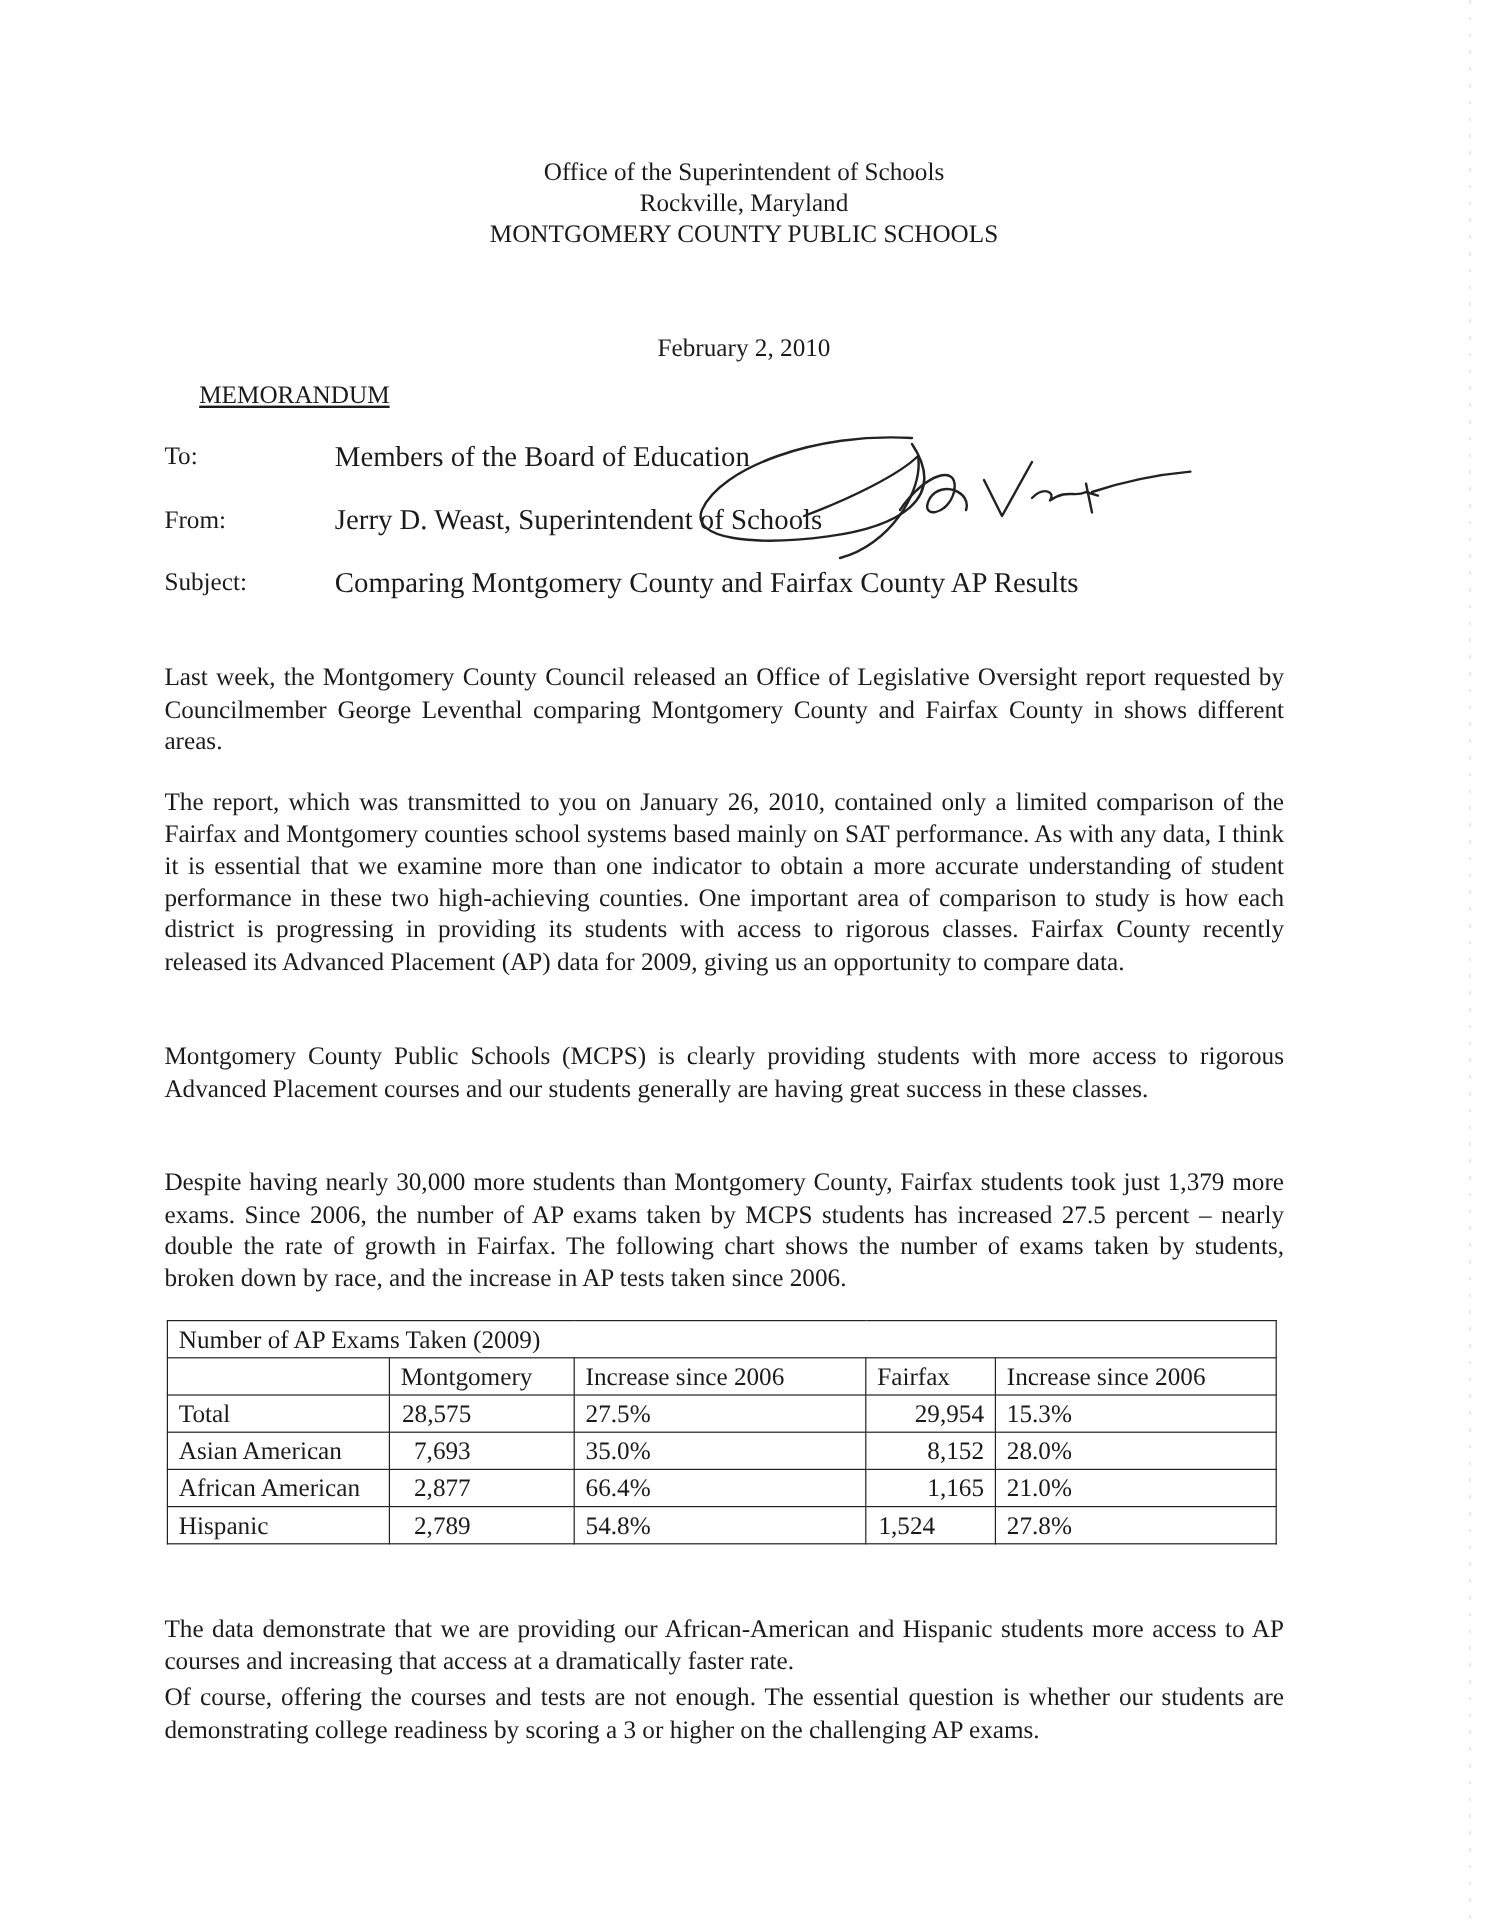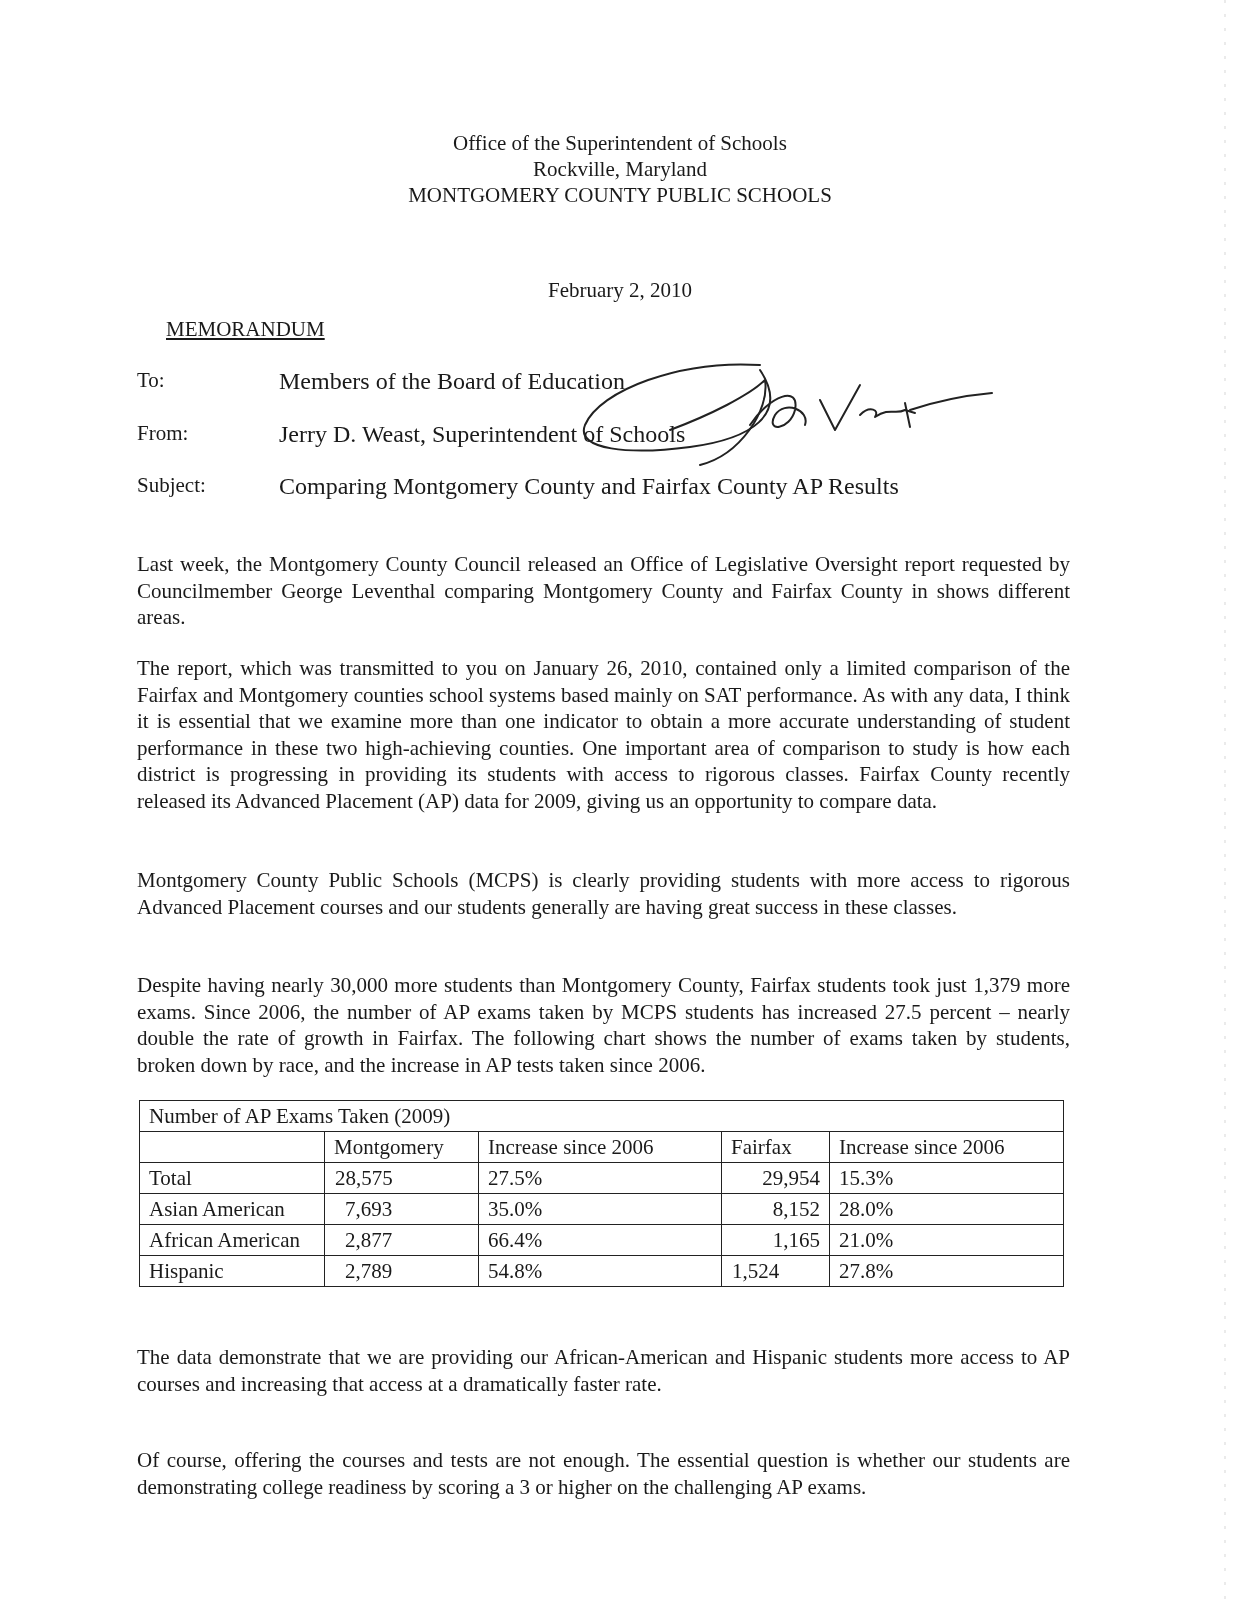--- a/index.html
+++ b/index.html
@@ -100,16 +100,16 @@
       <td>Hispanic</td>
       <td class="num" style="padding-left:20px">2,789</td>
       <td>54.8%</td>
       <td class="num" style="">1,524</td>
       <td>27.8%</td>
     </tr>
   </tbody>
     </table>
 
   <p class="para" style="top:1344px">The data demonstrate that we are providing our African-American and Hispanic students more access to AP courses and increasing that access at a dramatically faster rate.</p>
-  <p class="para" style="top:1447px">Of course, offering the courses and tests are not enough. The essential question is whether our students are demonstrating college readiness by scoring a 3 or higher on the challenging AP exams.</p>
+  <p class="para" style="top:1401px">Of course, offering the courses and tests are not enough. The essential question is whether our students are demonstrating college readiness by scoring a 3 or higher on the challenging AP exams.</p>
 
   <div class="right-edge"></div>
 </div>
 
 </body></html>

